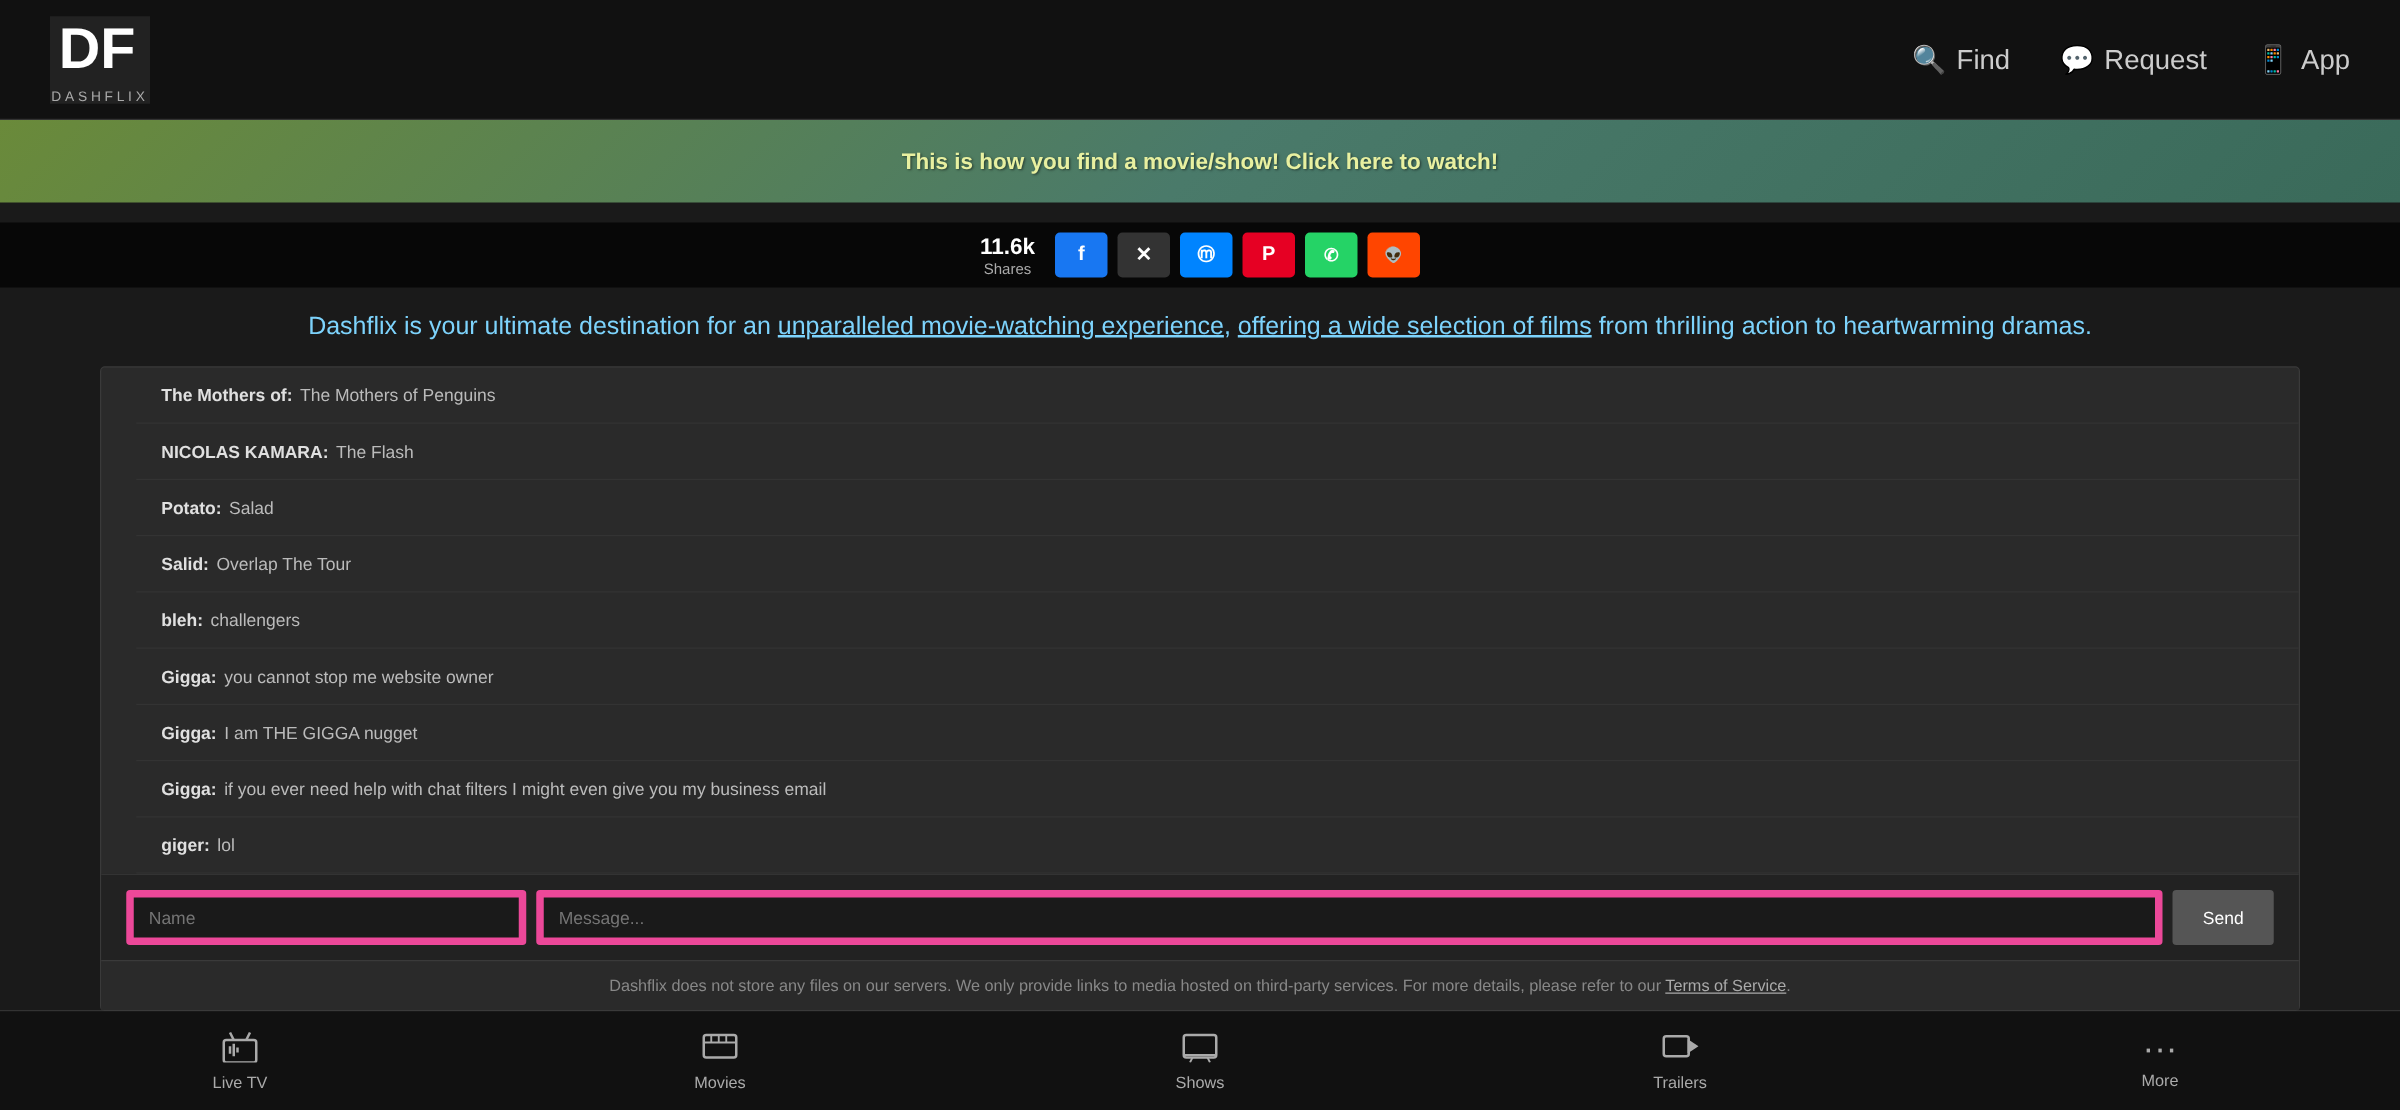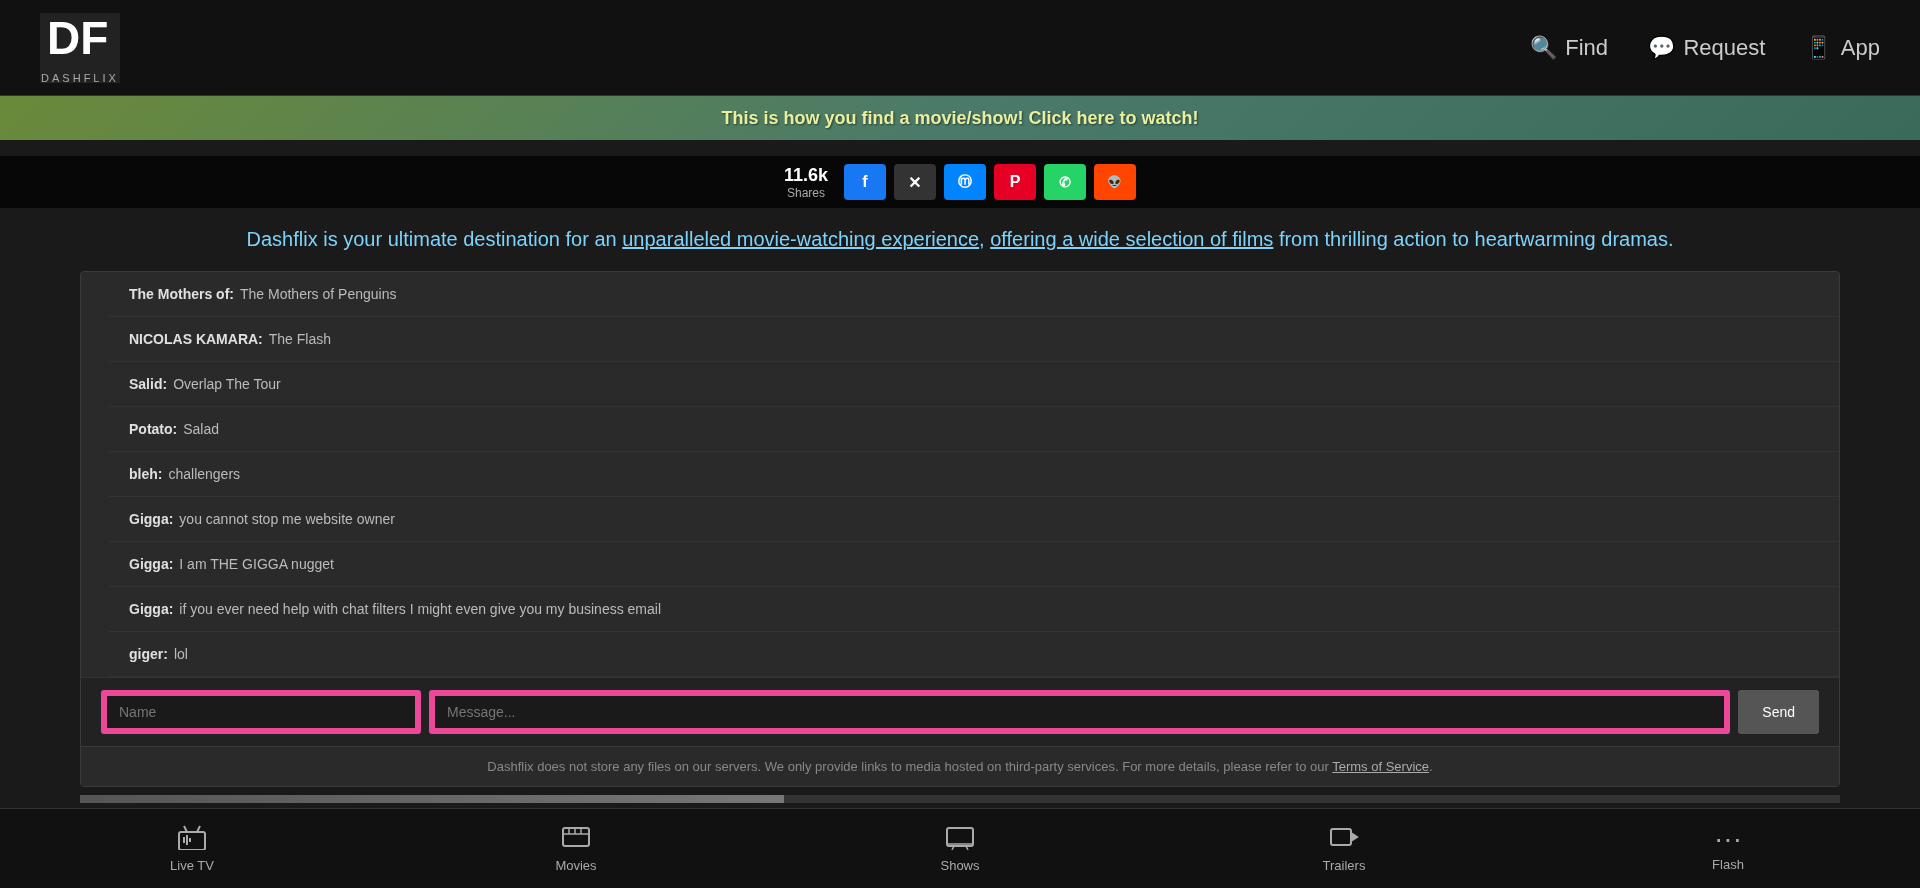--- a/index.html
+++ b/index.html
@@ -57,21 +57,21 @@
       font-size: 22px;
       display: flex;
       align-items: center;
       gap: 8px;
       cursor: pointer;
     }
 
     
     .banner {
       background: linear-gradient(135deg, #6a8a3a 0%, #4a7a6a 50%, #3a6a5a 100%);
-      height: 44px;
+      height: 66px;
       display: flex;
       align-items: center;
       justify-content: center;
     }
     .banner-text {
       color: #e8f0a0;
       font-size: 18px;
       font-weight: bold;
       text-shadow: 1px 1px 2px rgba(0,0,0,0.5);
     }
@@ -354,26 +354,26 @@
 
     <div class="chat-message">
       <span class="username">The Mothers of:</span>
       <span class="message"> The Mothers of Penguins</span>
     </div>
     <div class="chat-message">
       <span class="username">NICOLAS KAMARA:</span>
       <span class="message"> The Flash</span>
     </div>
     <div class="chat-message">
+      <span class="username">Potato:</span>
+      <span class="message"> Salad</span>
+    </div>
+    <div class="chat-message">
       <span class="username">Salid:</span>
       <span class="message"> Overlap The Tour</span>
-    </div>
-    <div class="chat-message">
-      <span class="username">Potato:</span>
-      <span class="message"> Salad</span>
     </div>
     <div class="chat-message">
       <span class="username">bleh:</span>
       <span class="message"> challengers</span>
     </div>
     <div class="chat-message">
       <span class="username">Gigga:</span>
       <span class="message"> you cannot stop me website owner</span>
     </div>
     <div class="chat-message">
@@ -450,15 +450,15 @@
     <span class="bottom-nav-icon">
       <svg width="30" height="26" viewBox="0 0 30 26" fill="none">
         <rect x="2" y="5" width="20" height="16" rx="2" stroke="#aaa" stroke-width="2" fill="none"></rect>
         <polygon points="22,9 28,13 22,17" stroke="#aaa" stroke-width="2" fill="#aaa"></polygon>
       </svg>
     </span>
     <span class="bottom-nav-label">Trailers</span>
   </div>
   <div class="bottom-nav-item">
     <span class="bottom-nav-icon" style="font-size:28px; color:#aaa;">···</span>
-    <span class="bottom-nav-label">Flash</span>
+    <span class="bottom-nav-label">More</span>
   </div>
 </nav>
 
 </body></html>

